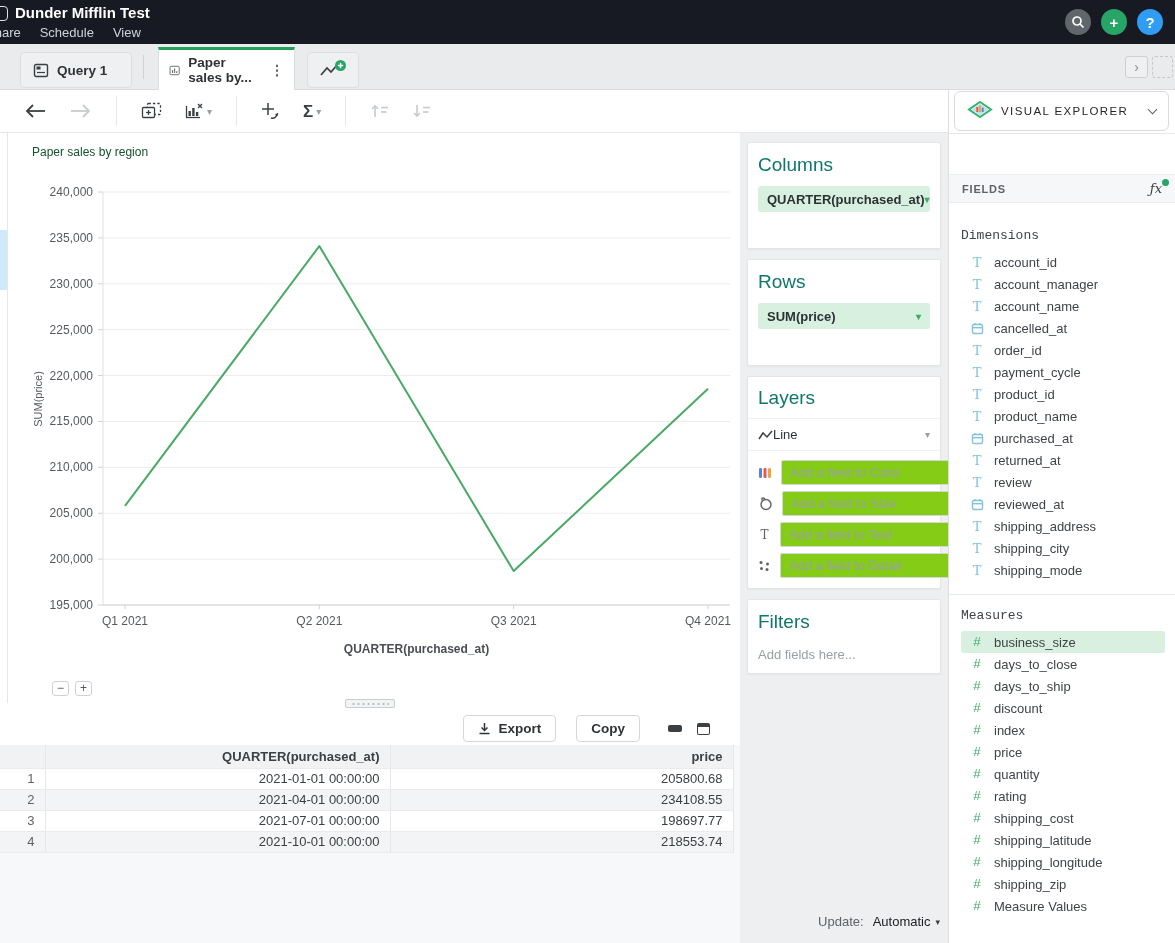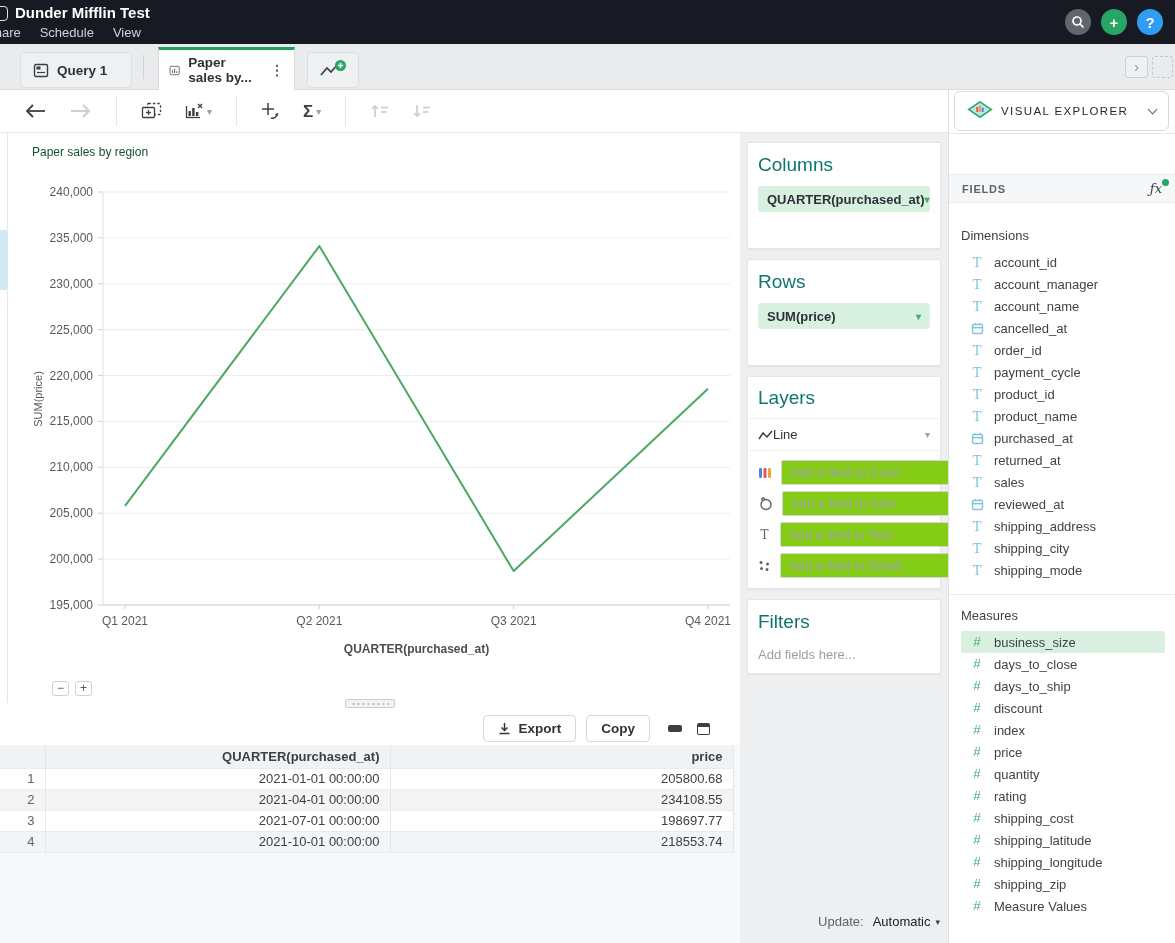--- a/index.html
+++ b/index.html
@@ -52,21 +52,21 @@
   .chev{width:7px;height:7px;border-right:1.6px solid #5f6368;border-bottom:1.6px solid #5f6368;transform:rotate(45deg);margin-top:-4px;}
   .rp-tabs{position:absolute;left:0;top:56px;width:100%;display:flex;justify-content:center;gap:26px;font-size:13.5px;}
   .rp-tab{padding:0 16px 10px 16px;color:#5f6368;cursor:pointer;}
   .rp-tab.active{color:#202124;font-weight:700;border-bottom:2px solid #22a05c;}
   .fields-row{position:absolute;left:0;top:84px;width:100%;height:29px;background:#f6f7f8;border-top:1px solid #ededef;
               border-bottom:1px solid #ededef;display:flex;align-items:center;justify-content:space-between;padding:0 13px;}
   .fields-label{font-size:11px;font-weight:700;letter-spacing:0.8px;color:#5f6368;}
   .fx-icon{position:relative;font-family:"DejaVu Serif",serif;font-style:italic;font-size:13px;color:#3c4043;cursor:pointer;}
   .fx-icon::after{content:"";position:absolute;right:-7px;top:-2px;width:7px;height:7px;border-radius:50%;background:#27a567;}
   .fields-scroll{position:absolute;left:0;top:124px;bottom:0;width:100%;padding:14px 10px 0 12px;overflow:hidden;}
-  .section-label{font-size:13px;color:#3f4449;margin:0 0 8px 0;}
+  .section-label{font-size:13px;color:#3f4449;margin:0 0 8px 0;font-family:Liberation Mono, monospace;}
   .field-item{display:flex;align-items:center;gap:10px;height:22px;padding-left:9px;font-size:13px;color:#3f4449;cursor:pointer;border-radius:2px;}
   .field-item.selected{background:#d9f0e1;}
   .icon-dim{width:14px;text-align:center;color:#7fc3dc;font-family:"DejaVu Serif",serif;font-size:13px;line-height:1;}
   .icon-cal{width:14px;display:flex;justify-content:center;}
   .icon-measure{width:14px;text-align:center;color:#3fae68;font-size:13.5px;line-height:1;}
   .section-divider{height:1px;background:#e7e9eb;margin:13px -10px 13px -12px;}
 
   
   .middle-panel{position:absolute;left:740px;top:133px;width:208px;height:810px;background:#edeff1;padding:9px 7px;}
   .card{background:#fff;border:1px solid #e3e5e7;border-radius:2px;box-shadow:0 1px 2px rgba(0,0,0,.05);margin-bottom:10px;}
@@ -108,21 +108,21 @@
 
   
   .splitter-handle{position:absolute;left:345px;top:699px;width:50px;height:9px;background:#f2f3f5;border:1px solid #c9ccd0;
                    border-radius:2px;display:flex;align-items:center;justify-content:center;cursor:row-resize;}
   .splitter-dots{width:38px;height:4px;background-image:radial-gradient(circle,#b6b9bd 1px,transparent 1.2px);
                  background-size:5px 4px;background-repeat:repeat-x;}
 
   
   .table-region{position:absolute;left:0;top:712px;width:740px;height:231px;background:#f7f8f9;}
   .table-toolbar{position:absolute;left:0;top:0;width:100%;height:33px;background:#fff;display:flex;align-items:center;
-                 justify-content:flex-end;gap:10px;padding-right:30px;}
+                 justify-content:flex-end;gap:20px;padding-right:30px;}
   .t-btn{height:27px;border:1px solid #d6d8db;border-radius:4px;background:#fff;display:flex;align-items:center;gap:7px;
          padding:0 14px;font-size:13.5px;font-weight:700;color:#2f3337;cursor:pointer;font-family:"Liberation Sans",sans-serif;}
   .win-icons{display:flex;align-items:center;gap:15px;margin-left:8px;}
   .min-icon{width:14px;height:7px;background:#3c4043;border-radius:2px;cursor:pointer;}
   .max-icon{width:13px;height:12px;border:1.5px solid #3c4043;border-top:4px solid #3c4043;border-radius:2px;cursor:pointer;}
   .data-table{position:absolute;left:0;top:33px;border-collapse:collapse;font-size:13px;color:#3c4043;table-layout:fixed;}
   .data-table th,.data-table td{border-right:1px solid #e4e6e8;border-bottom:1px solid #e9ebed;padding:2px 10px;
                                 text-align:right;overflow:hidden;white-space:nowrap;}
   .data-table th{background:#f1f2f4;font-weight:700;height:23px;}
   .data-table td{height:21px;background:#fff;}
@@ -524,21 +524,21 @@
               </svg>
             </span>
             <span>purchased_at</span>
           </div>
           <div class="field-item">
             <span class="icon-dim">T</span>
             <span>returned_at</span>
           </div>
           <div class="field-item">
             <span class="icon-dim">T</span>
-            <span>sales</span>
+            <span>review</span>
           </div>
           <div class="field-item">
             <span class="icon-cal">
               <svg width="13" height="13" viewBox="0 0 13 13">
                 <rect x="1.5" y="2.5" width="10" height="9" rx="1.5" fill="none" stroke="#7fc3dc" stroke-width="1.4"></rect>
                 <line x1="1.5" y1="5.7" x2="11.5" y2="5.7" stroke="#7fc3dc" stroke-width="1.4"></line>
                 <line x1="4" y1="1" x2="4" y2="3" stroke="#7fc3dc" stroke-width="1.4"></line>
                 <line x1="9" y1="1" x2="9" y2="3" stroke="#7fc3dc" stroke-width="1.4"></line>
               </svg>
             </span>

